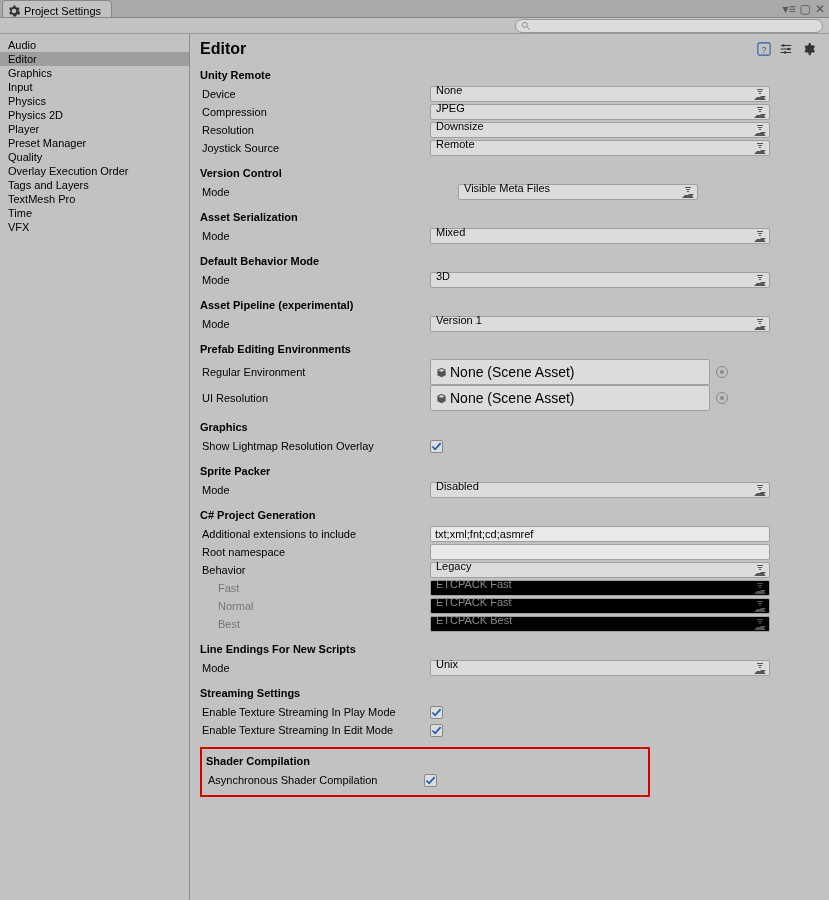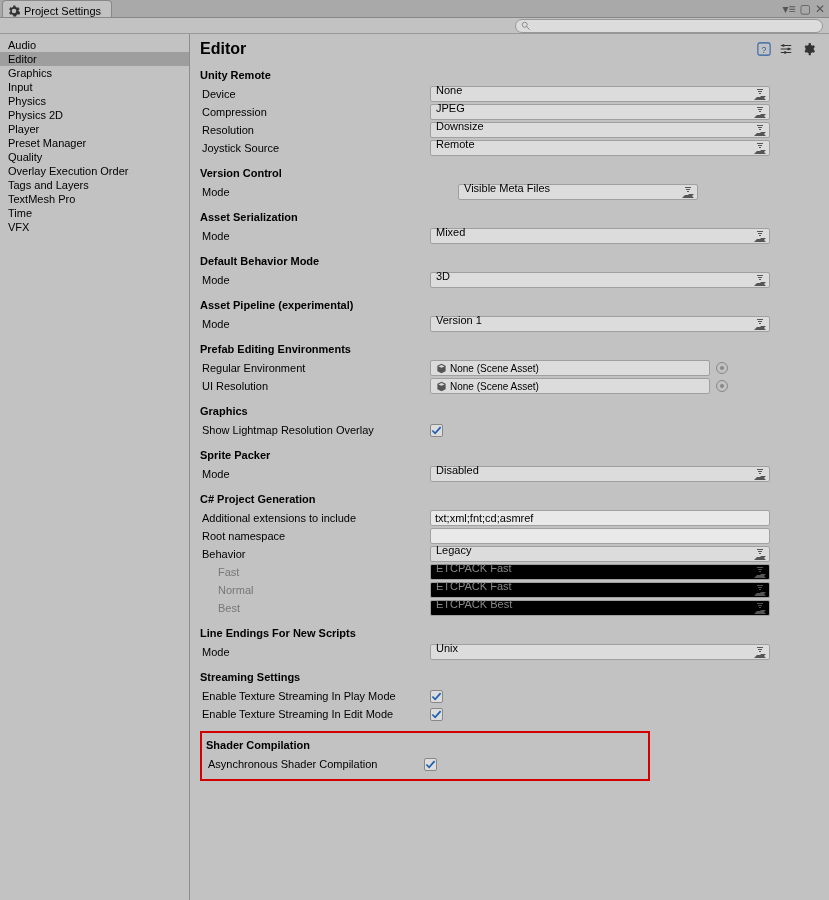--- a/index.html
+++ b/index.html
@@ -172,22 +172,22 @@
 }
 .dd-updown { }
 .dropdown .val { pointer-events:none; }
 .objfield {
   height: 16px;
   background: #dcdcdc;
   border: 1px solid #a0a0a0;
   border-radius: 2px;
   display: flex;
   align-items: center;
-  padding: 0 5px;
-  font-size: 10px;
+  padding: 12px 5px;
+  font-size: 14px;
   gap:3px;
 }
 .objfield svg { width:11px; height:11px; }
 .obj-row { display:flex; align-items:center; gap:6px; }
 .obj-row .objfield { flex:1; max-width: 280px; }
 .obj-selector {
   width:12px; height:12px; border:1px solid #888; border-radius:50%;
   position:relative; flex-shrink:0;
 }
 .obj-selector::after{

